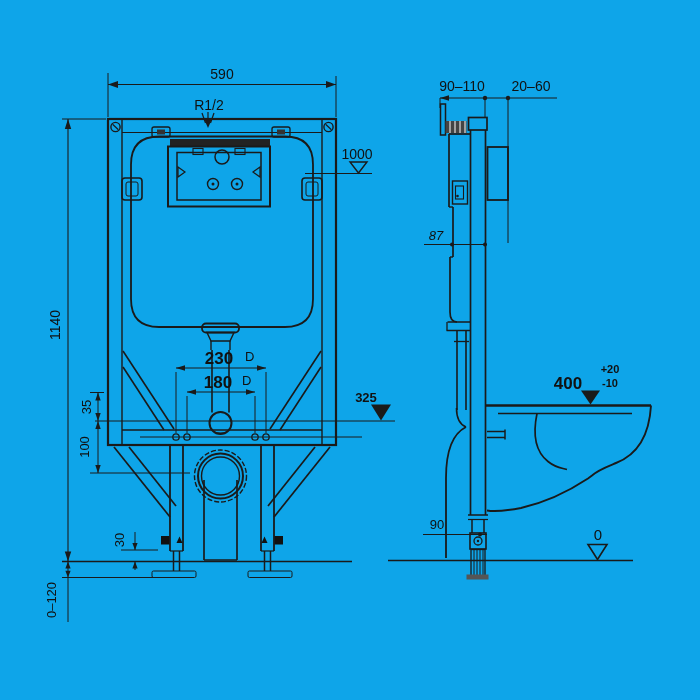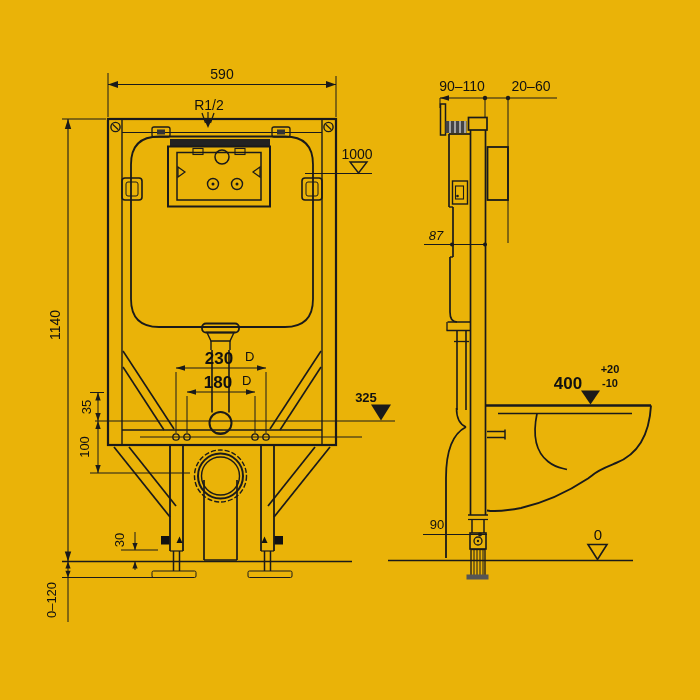--- a/index.html
+++ b/index.html
@@ -1,16 +1,16 @@
 <!DOCTYPE html>
 <html><head>
 <meta charset="utf-8">
 <style>
   html,body{margin:0;padding:0;background:#ffffff;}
-  .canvas{position:relative;width:700px;height:700px;background:#eab308;overflow:hidden;
+  .canvas{position:relative;width:700px;height:700px;background:#0ea5e9;overflow:hidden;
           font-family:"Liberation Sans",sans-serif;}
   svg{display:block;}
   svg line, svg path, svg rect, svg circle, svg polygon, svg polyline{vector-effect:none;}
   .ln{stroke:#1a1a1a;fill:none;}
   svg text{fill:#111111;font-family:"Liberation Sans",sans-serif;}
   .t14{font-size:14px;}
   .t13{font-size:13px;}
   .t13b{font-size:13px;font-weight:bold;}
   .t17b{font-size:17px;font-weight:bold;}
   .t11b{font-size:11px;font-weight:bold;}

